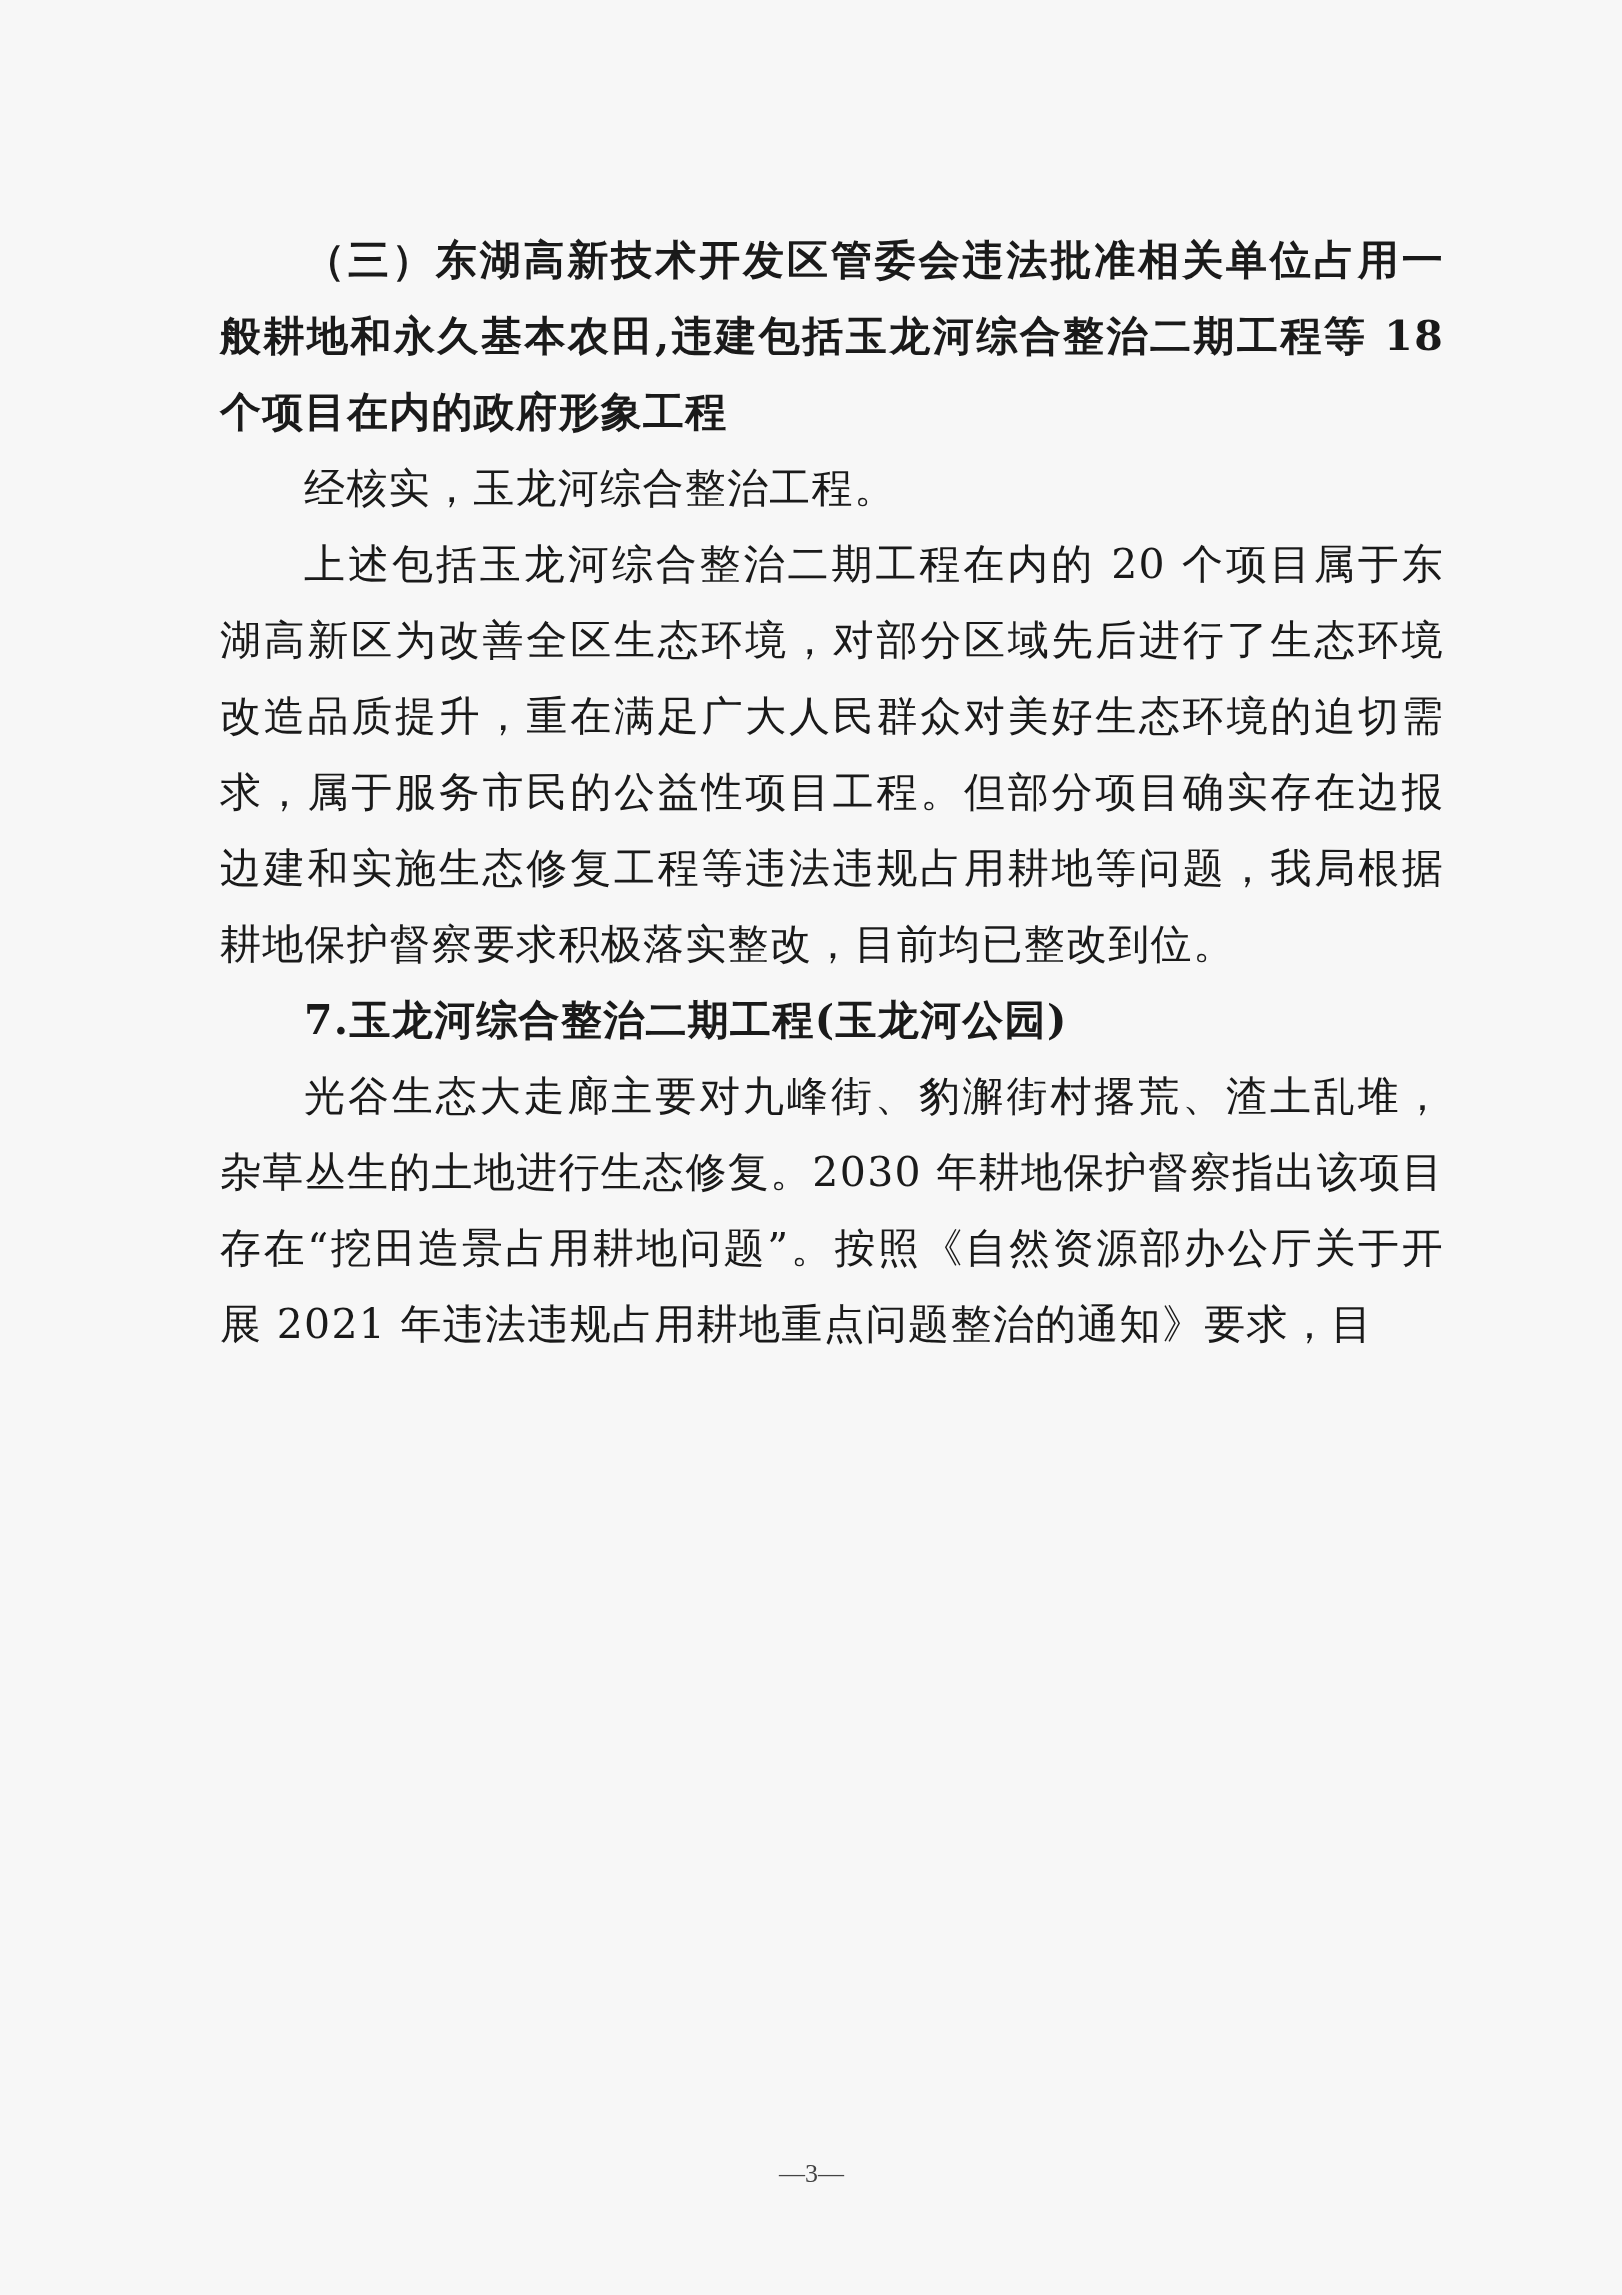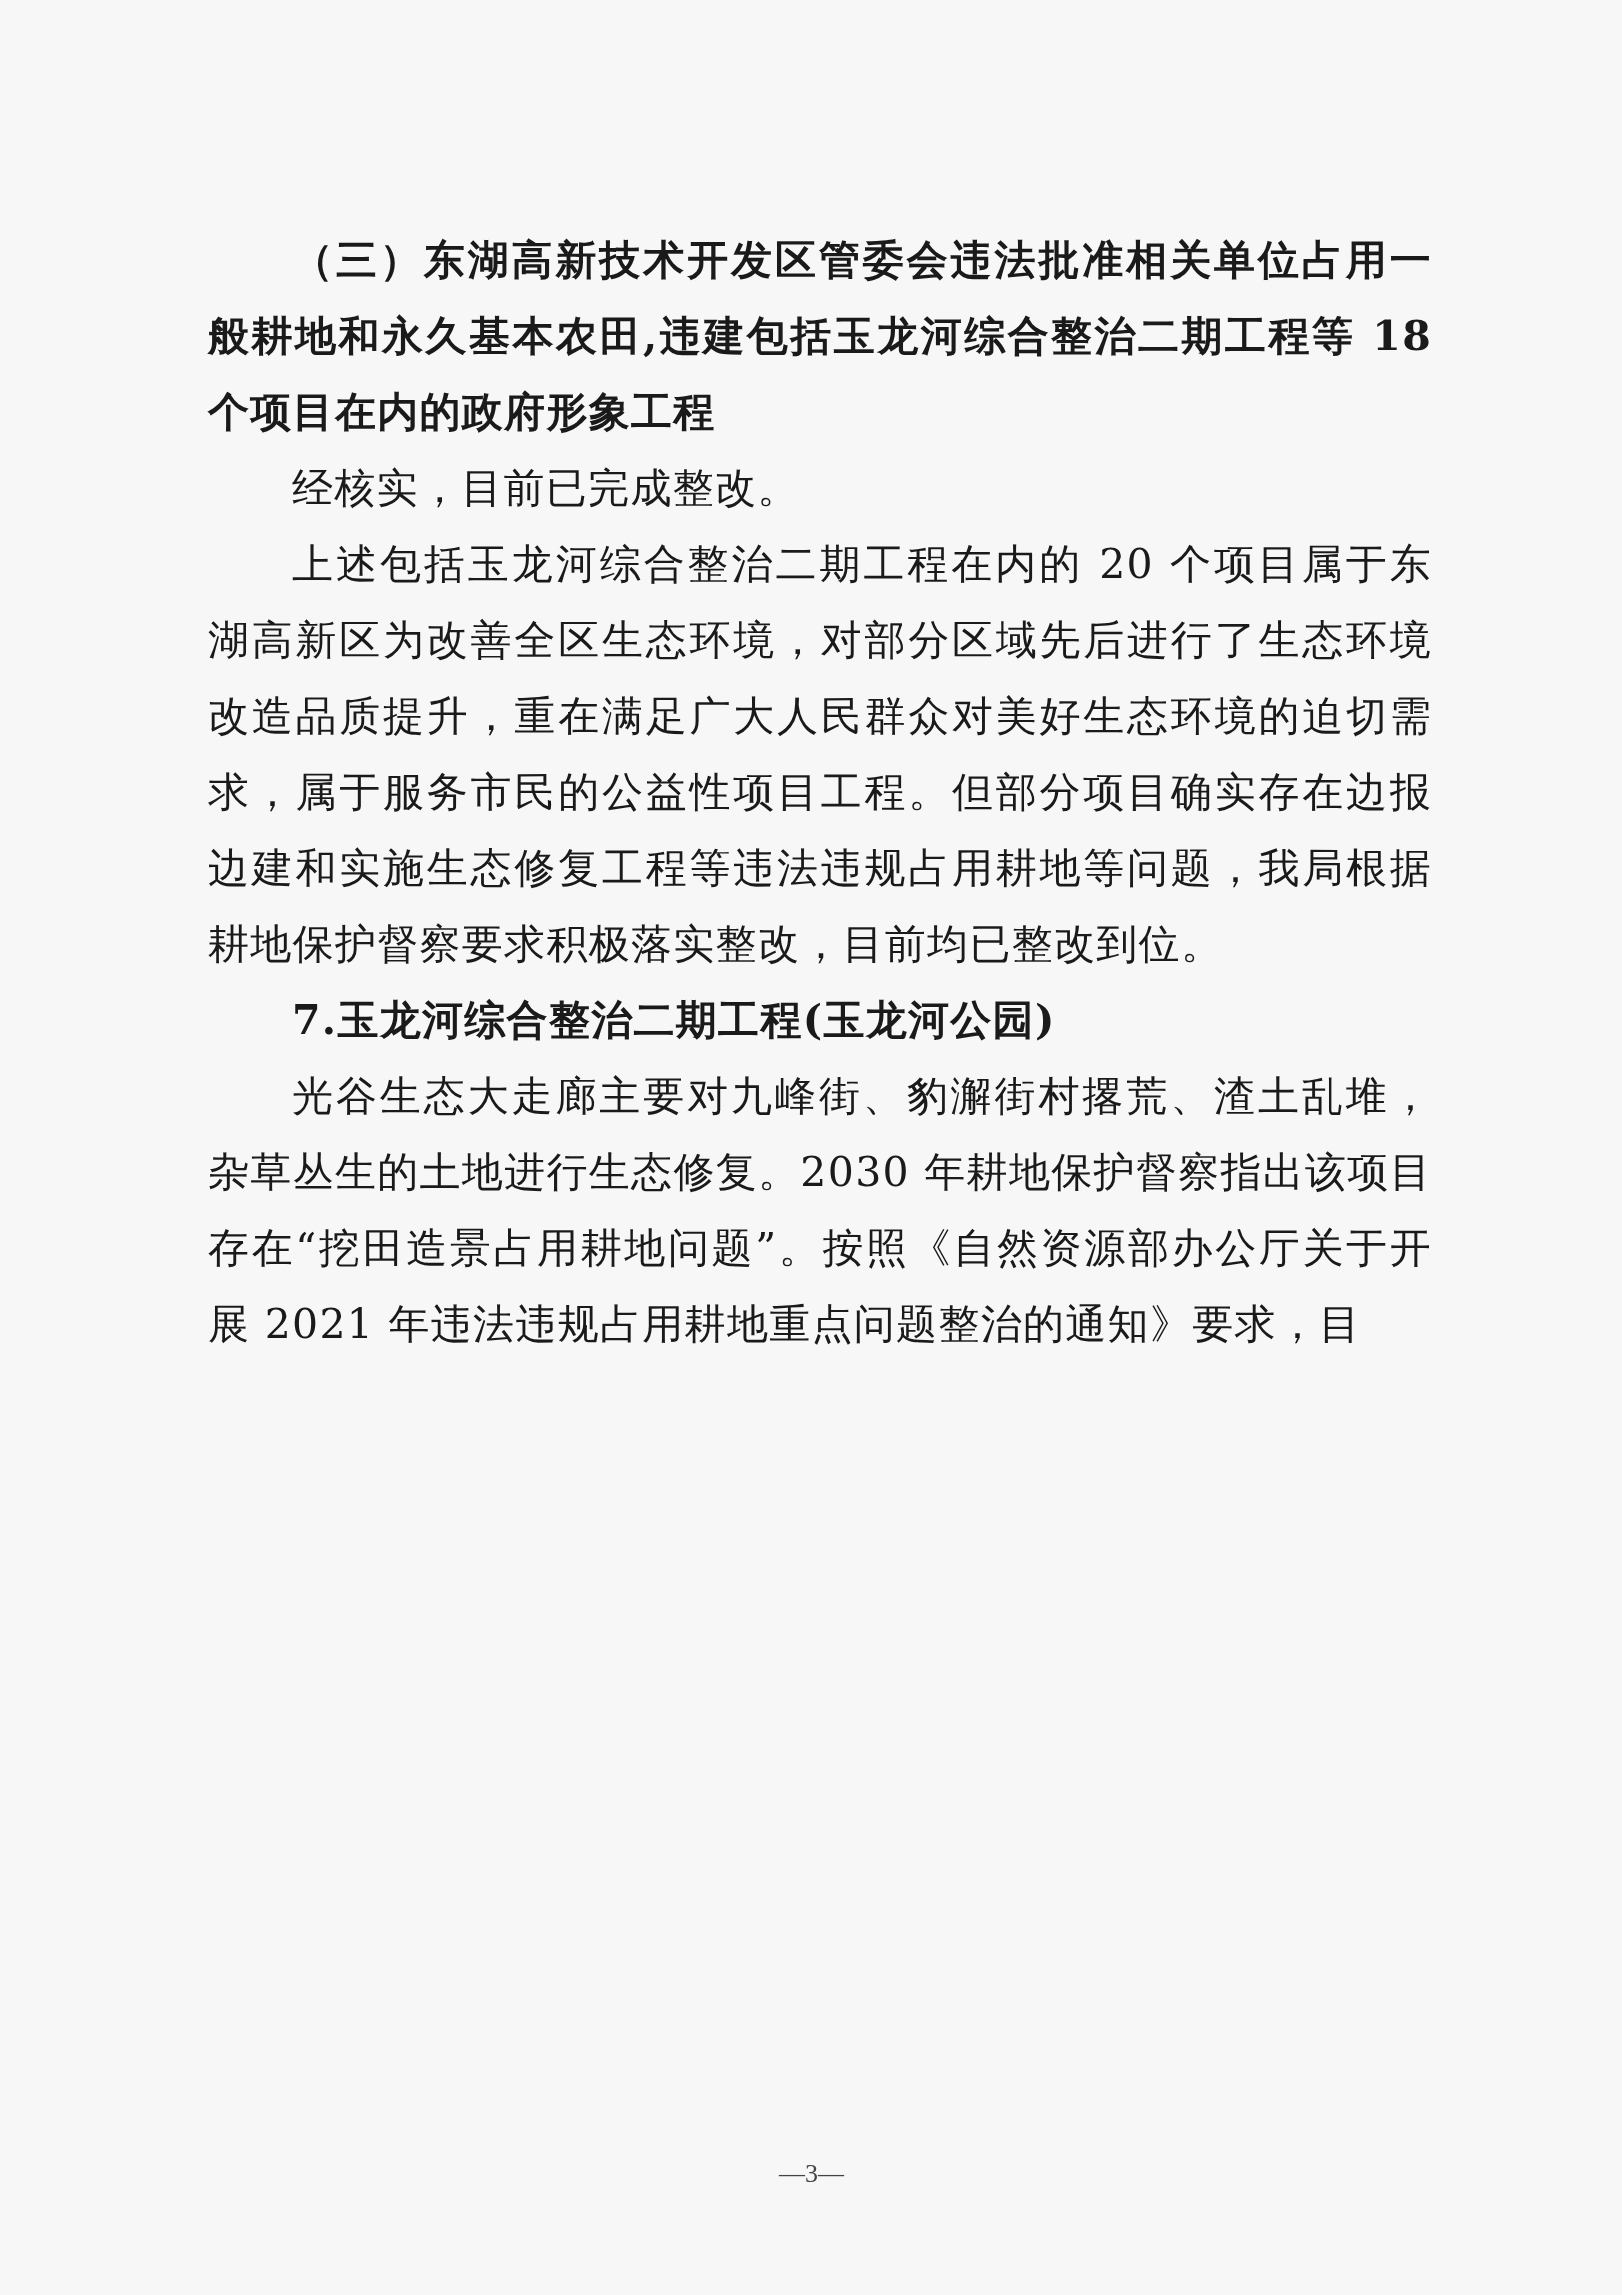--- a/index.html
+++ b/index.html
@@ -7,21 +7,21 @@
       width: 1623px;
       height: 2295px;
       background: #f7f7f7;
       position: relative;
       overflow: hidden;
       font-family: "DejaVu Serif", "Liberation Serif", serif;
       color: #1a1a1a;
     }
     .page-body {
       position: absolute;
-      left: 208px;
+      left: 220px;
       top: 222px;
       width: 1224px;
     }
     .para {
       margin: 0;
       font-size: 41px;
       line-height: 76px;
       text-align: justify;
       text-align-last: left;
       letter-spacing: 1.3px;
@@ -37,21 +37,21 @@
       font-size: 26px;
       color: #444;
       font-family: "Liberation Serif", serif;
     }
   </style>
 </head>
 <body>
 
 <div class="page-body">
   <p class="para indent bold">（三）东湖高新技术开发区管委会违法批准相关单位占用一般耕地和永久基本农田,违建包括玉龙河综合整治二期工程等 18 个项目在内的政府形象工程</p>
-  <p class="para indent">经核实，目前已完成整改。</p>
+  <p class="para indent">经核实，玉龙河综合整治工程。</p>
   <p class="para indent">上述包括玉龙河综合整治二期工程在内的 20 个项目属于东湖高新区为改善全区生态环境，对部分区域先后进行了生态环境改造品质提升，重在满足广大人民群众对美好生态环境的迫切需求，属于服务市民的公益性项目工程。但部分项目确实存在边报边建和实施生态修复工程等违法违规占用耕地等问题，我局根据耕地保护督察要求积极落实整改，目前均已整改到位。</p>
 
   <p class="para indent bold">7.玉龙河综合整治二期工程(玉龙河公园)</p>
 
   <p class="para indent">光谷生态大走廊主要对九峰街、豹澥街村撂荒、渣土乱堆，杂草丛生的土地进行生态修复。2030 年耕地保护督察指出该项目存在“挖田造景占用耕地问题”。按照《自然资源部办公厅关于开展 2021 年违法违规占用耕地重点问题整治的通知》要求，目</p>
 </div>
 
 <div class="page-number">—3—</div>
 
 

